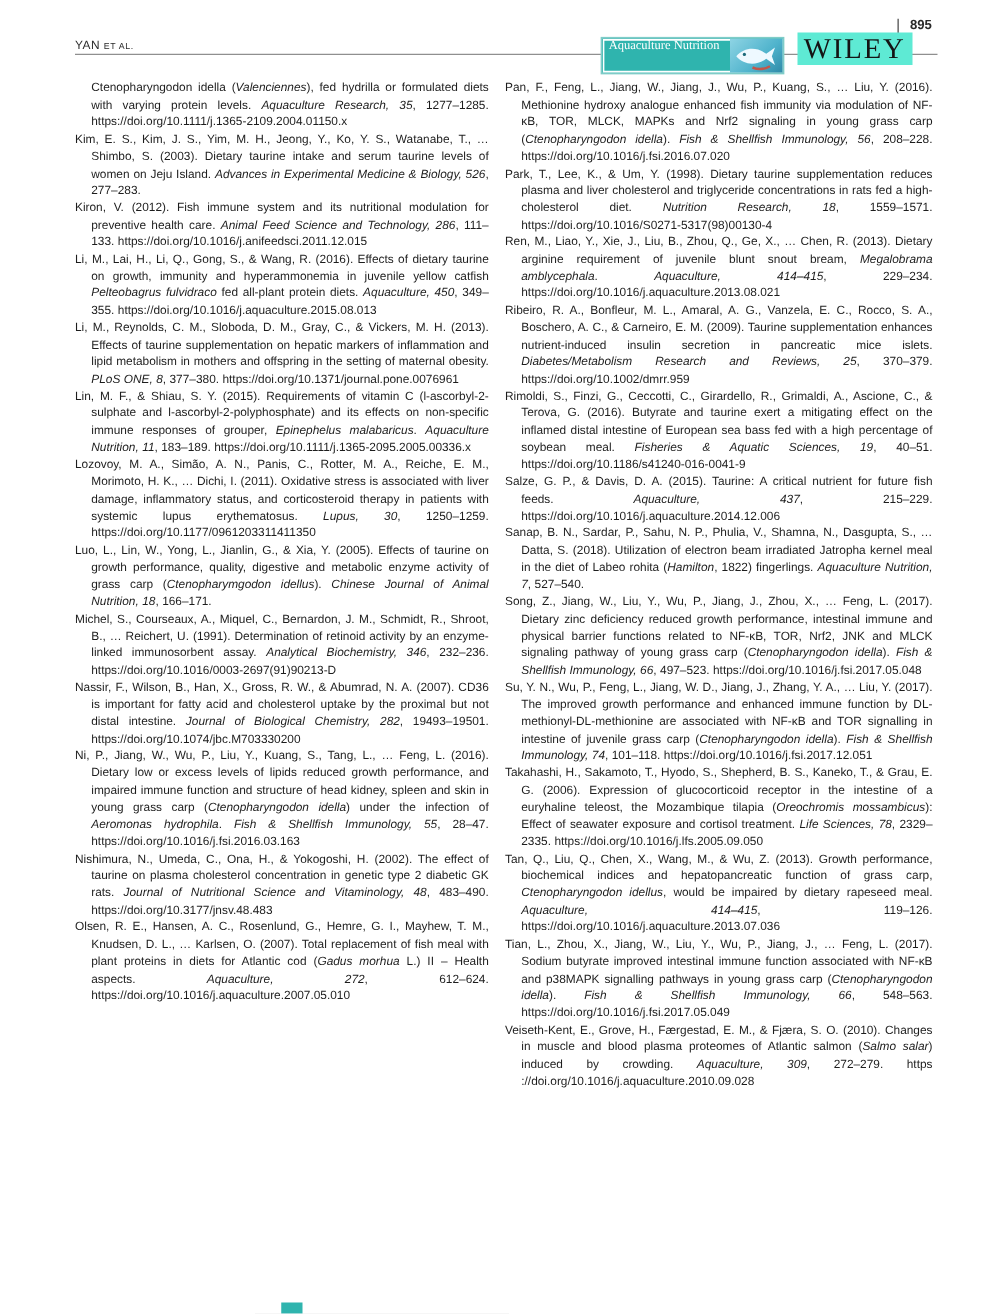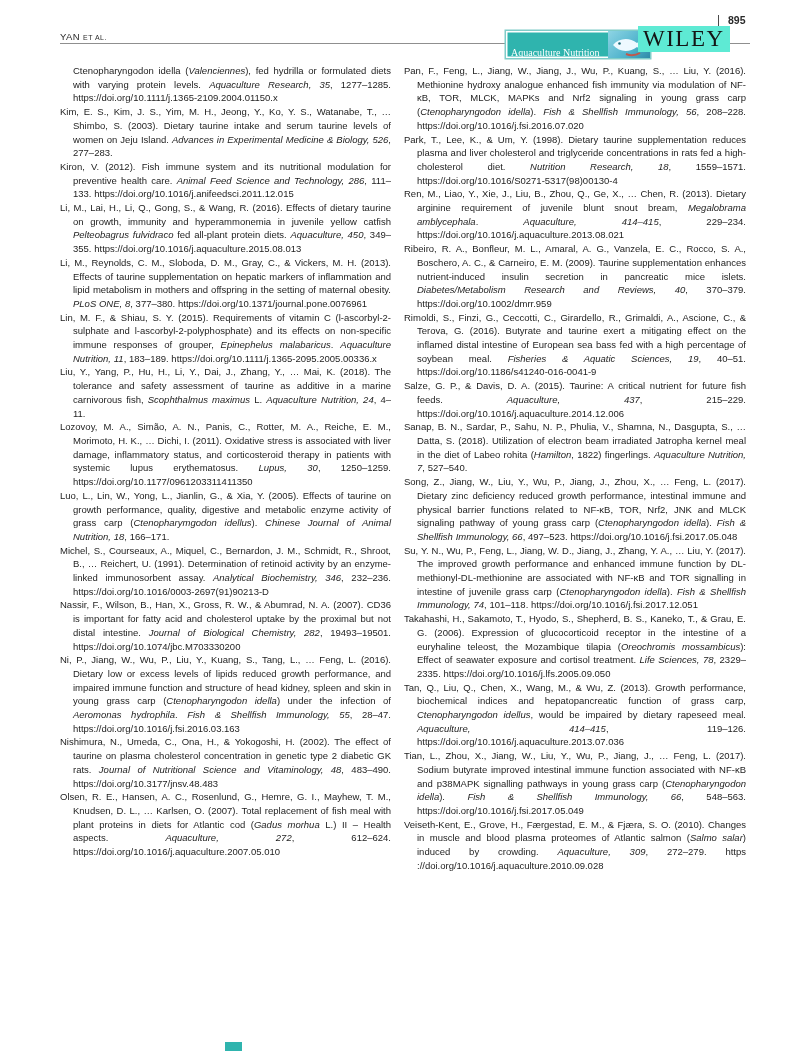--- a/index.html
+++ b/index.html
@@ -4,22 +4,22 @@
 <style>
   html,body{margin:0;padding:0;background:#e9e9e9;}
   .page{position:relative;width:800px;height:1051px;background:#ffffff;
         font-family:"Liberation Sans",sans-serif;color:#1d1d1d;overflow:hidden;margin:0 auto;}
 
   
   .header{position:absolute;left:60px;top:22px;width:690px;height:40px;}
   .running-head{position:absolute;left:0;top:9px;font-size:9.5px;letter-spacing:.4px;color:#2a2a2a;white-space:nowrap;}
   .running-head .etal{font-size:7px;letter-spacing:.5px;}
   .head-rule{position:absolute;left:0;right:0;top:21px;height:1px;background:#8f8f8f;}
-  .badge{position:absolute;left:446px;top:9px;width:144px;height:27px;background:#2fb4ae;
-         box-shadow:inset 0 0 0 1.5px #ffffff,0 0 0 1.5px #7fccc8;display:flex;align-items:flex-end;z-index:2;}
+  .badge{position:absolute;left:422px;top:9px;width:144px;height:27px;background:#2fb4ae;
+         box-shadow:inset 0 0 0 1.5px #ffffff,0 0 0 1.5px #7fccc8;display:flex;align-items:flex-start;z-index:2;}
   .badge-text{font-family:"Liberation Serif",serif;color:#ffffff;font-size:10px;padding-left:5px;white-space:nowrap;flex:0 0 auto;}
   .badge-art{margin-left:auto;width:42px;height:100%;background:linear-gradient(135deg,#8ed4e4 0%,#4fb3cc 60%,#2f8aa8 100%);position:relative;overflow:hidden;}
   .badge-art svg{position:absolute;inset:0;width:100%;height:100%;}
   .wiley{position:absolute;left:578px;top:4px;background:#5eead4;padding:0 5px;z-index:2;
          font-family:"Liberation Serif",serif;font-size:23px;letter-spacing:1.5px;color:#141414;}
   .head-vline{position:absolute;left:658px;top:-7px;width:1px;height:29px;background:#4a4a4a;}
   .page-number{position:absolute;left:668px;top:-8px;font-size:10.5px;font-weight:bold;color:#2a2a2a;}
 
   
   .columns{position:absolute;left:60px;top:64px;display:flex;gap:13px;}
@@ -62,34 +62,33 @@
   </div>
 
   <div class="columns">
     <div class="col col-left" id="refs-left">
         <p class="ref cont">Ctenopharyngodon idella (<i>Valenciennes</i>), fed hydrilla or formulated diets with varying protein levels. <i>Aquaculture Research, 35</i>, 1277–1285. https://doi.org/10.1111/j.1365-2109.2004.01150.x</p>
         <p class="ref">Kim, E. S., Kim, J. S., Yim, M. H., Jeong, Y., Ko, Y. S., Watanabe, T., … Shimbo, S. (2003). Dietary taurine intake and serum taurine levels of women on Jeju Island. <i>Advances in Experimental Medicine &amp; Biology, 526</i>, 277–283.</p>
         <p class="ref">Kiron, V. (2012). Fish immune system and its nutritional modulation for preventive health care. <i>Animal Feed Science and Technology, 286</i>, 111–133. https://doi.org/10.1016/j.anifeedsci.2011.12.015</p>
         <p class="ref">Li, M., Lai, H., Li, Q., Gong, S., &amp; Wang, R. (2016). Effects of dietary taurine on growth, immunity and hyperammonemia in juvenile yellow catfish <i>Pelteobagrus fulvidraco</i> fed all-plant protein diets. <i>Aquaculture, 450</i>, 349–355. https://doi.org/10.1016/j.aquaculture.2015.08.013</p>
         <p class="ref">Li, M., Reynolds, C. M., Sloboda, D. M., Gray, C., &amp; Vickers, M. H. (2013). Effects of taurine supplementation on hepatic markers of inflammation and lipid metabolism in mothers and offspring in the setting of maternal obesity. <i>PLoS ONE, 8</i>, 377–380. https://doi.org/10.1371/journal.pone.0076961</p>
         <p class="ref">Lin, M. F., &amp; Shiau, S. Y. (2015). Requirements of vitamin C (l-ascorbyl-2-sulphate and l-ascorbyl-2-polyphosphate) and its effects on non-specific immune responses of grouper, <i>Epinephelus malabaricus</i>. <i>Aquaculture Nutrition, 11</i>, 183–189. https://doi.org/10.1111/j.1365-2095.2005.00336.x</p>
-        <p class="ref">Liu, Y., Yang, P., Hu, H., Li, Y., Dai, J., Zhang, Y., … Mai, K. (2018). The tolerance and safety assessment of taurine as additive in a marine carnivorous fish, <i>Scophthalmus maximus</i> L. <i>Aquaculture Nutrition, 24</i>, 4–11.</p>
         <p class="ref">Lozovoy, M. A., Simão, A. N., Panis, C., Rotter, M. A., Reiche, E. M., Morimoto, H. K., … Dichi, I. (2011). Oxidative stress is associated with liver damage, inflammatory status, and corticosteroid therapy in patients with systemic lupus erythematosus. <i>Lupus, 30</i>, 1250–1259. https://doi.org/10.1177/0961203311411350</p>
         <p class="ref">Luo, L., Lin, W., Yong, L., Jianlin, G., &amp; Xia, Y. (2005). Effects of taurine on growth performance, quality, digestive and metabolic enzyme activity of grass carp (<i>Ctenopharymgodon idellus</i>). <i>Chinese Journal of Animal Nutrition, 18</i>, 166–171.</p>
         <p class="ref">Michel, S., Courseaux, A., Miquel, C., Bernardon, J. M., Schmidt, R., Shroot, B., … Reichert, U. (1991). Determination of retinoid activity by an enzyme-linked immunosorbent assay. <i>Analytical Biochemistry, 346</i>, 232–236. https://doi.org/10.1016/0003-2697(91)90213-D</p>
         <p class="ref">Nassir, F., Wilson, B., Han, X., Gross, R. W., &amp; Abumrad, N. A. (2007). CD36 is important for fatty acid and cholesterol uptake by the proximal but not distal intestine. <i>Journal of Biological Chemistry, 282</i>, 19493–19501. https://doi.org/10.1074/jbc.M703330200</p>
         <p class="ref">Ni, P., Jiang, W., Wu, P., Liu, Y., Kuang, S., Tang, L., … Feng, L. (2016). Dietary low or excess levels of lipids reduced growth performance, and impaired immune function and structure of head kidney, spleen and skin in young grass carp (<i>Ctenopharyngodon idella</i>) under the infection of <i>Aeromonas hydrophila</i>. <i>Fish &amp; Shellfish Immunology, 55</i>, 28–47. https://doi.org/10.1016/j.fsi.2016.03.163</p>
         <p class="ref">Nishimura, N., Umeda, C., Ona, H., &amp; Yokogoshi, H. (2002). The effect of taurine on plasma cholesterol concentration in genetic type 2 diabetic GK rats. <i>Journal of Nutritional Science and Vitaminology, 48</i>, 483–490. https://doi.org/10.3177/jnsv.48.483</p>
         <p class="ref">Olsen, R. E., Hansen, A. C., Rosenlund, G., Hemre, G. I., Mayhew, T. M., Knudsen, D. L., … Karlsen, O. (2007). Total replacement of fish meal with plant proteins in diets for Atlantic cod (<i>Gadus morhua</i> L.) II – Health aspects. <i>Aquaculture, 272</i>, 612–624. https://doi.org/10.1016/j.aquaculture.2007.05.010</p>
       </div>
     <div class="col col-right" id="refs-right">
         <p class="ref">Pan, F., Feng, L., Jiang, W., Jiang, J., Wu, P., Kuang, S., … Liu, Y. (2016). Methionine hydroxy analogue enhanced fish immunity via modulation of NF-κB, TOR, MLCK, MAPKs and Nrf2 signaling in young grass carp (<i>Ctenopharyngodon idella</i>). <i>Fish &amp; Shellfish Immunology, 56</i>, 208–228. https://doi.org/10.1016/j.fsi.2016.07.020</p>
         <p class="ref">Park, T., Lee, K., &amp; Um, Y. (1998). Dietary taurine supplementation reduces plasma and liver cholesterol and triglyceride concentrations in rats fed a high-cholesterol diet. <i>Nutrition Research, 18</i>, 1559–1571. https://doi.org/10.1016/S0271-5317(98)00130-4</p>
         <p class="ref">Ren, M., Liao, Y., Xie, J., Liu, B., Zhou, Q., Ge, X., … Chen, R. (2013). Dietary arginine requirement of juvenile blunt snout bream, <i>Megalobrama amblycephala</i>. <i>Aquaculture, 414–415</i>, 229–234. https://doi.org/10.1016/j.aquaculture.2013.08.021</p>
-        <p class="ref">Ribeiro, R. A., Bonfleur, M. L., Amaral, A. G., Vanzela, E. C., Rocco, S. A., Boschero, A. C., &amp; Carneiro, E. M. (2009). Taurine supplementation enhances nutrient-induced insulin secretion in pancreatic mice islets. <i>Diabetes/Metabolism Research and Reviews, 40</i>, 370–379. https://doi.org/10.1002/dmrr.959</p>
+        <p class="ref">Ribeiro, R. A., Bonfleur, M. L., Amaral, A. G., Vanzela, E. C., Rocco, S. A., Boschero, A. C., &amp; Carneiro, E. M. (2009). Taurine supplementation enhances nutrient-induced insulin secretion in pancreatic mice islets. <i>Diabetes/Metabolism Research and Reviews, 25</i>, 370–379. https://doi.org/10.1002/dmrr.959</p>
         <p class="ref">Rimoldi, S., Finzi, G., Ceccotti, C., Girardello, R., Grimaldi, A., Ascione, C., &amp; Terova, G. (2016). Butyrate and taurine exert a mitigating effect on the inflamed distal intestine of European sea bass fed with a high percentage of soybean meal. <i>Fisheries &amp; Aquatic Sciences, 19</i>, 40–51. https://doi.org/10.1186/s41240-016-0041-9</p>
         <p class="ref">Salze, G. P., &amp; Davis, D. A. (2015). Taurine: A critical nutrient for future fish feeds. <i>Aquaculture, 437</i>, 215–229. https://doi.org/10.1016/j.aquaculture.2014.12.006</p>
         <p class="ref">Sanap, B. N., Sardar, P., Sahu, N. P., Phulia, V., Shamna, N., Dasgupta, S., … Datta, S. (2018). Utilization of electron beam irradiated Jatropha kernel meal in the diet of Labeo rohita (<i>Hamilton</i>, 1822) fingerlings. <i>Aquaculture Nutrition, 7</i>, 527–540.</p>
         <p class="ref">Song, Z., Jiang, W., Liu, Y., Wu, P., Jiang, J., Zhou, X., … Feng, L. (2017). Dietary zinc deficiency reduced growth performance, intestinal immune and physical barrier functions related to NF-κB, TOR, Nrf2, JNK and MLCK signaling pathway of young grass carp (<i>Ctenopharyngodon idella</i>). <i>Fish &amp; Shellfish Immunology, 66</i>, 497–523. https://doi.org/10.1016/j.fsi.2017.05.048</p>
         <p class="ref">Su, Y. N., Wu, P., Feng, L., Jiang, W. D., Jiang, J., Zhang, Y. A., … Liu, Y. (2017). The improved growth performance and enhanced immune function by DL-methionyl-DL-methionine are associated with NF-κB and TOR signalling in intestine of juvenile grass carp (<i>Ctenopharyngodon idella</i>). <i>Fish &amp; Shellfish Immunology, 74</i>, 101–118. https://doi.org/10.1016/j.fsi.2017.12.051</p>
         <p class="ref">Takahashi, H., Sakamoto, T., Hyodo, S., Shepherd, B. S., Kaneko, T., &amp; Grau, E. G. (2006). Expression of glucocorticoid receptor in the intestine of a euryhaline teleost, the Mozambique tilapia (<i>Oreochromis mossambicus</i>): Effect of seawater exposure and cortisol treatment. <i>Life Sciences, 78</i>, 2329–2335. https://doi.org/10.1016/j.lfs.2005.09.050</p>
         <p class="ref">Tan, Q., Liu, Q., Chen, X., Wang, M., &amp; Wu, Z. (2013). Growth performance, biochemical indices and hepatopancreatic function of grass carp, <i>Ctenopharyngodon idellus</i>, would be impaired by dietary rapeseed meal. <i>Aquaculture, 414–415</i>, 119–126. https://doi.org/10.1016/j.aquaculture.2013.07.036</p>
         <p class="ref">Tian, L., Zhou, X., Jiang, W., Liu, Y., Wu, P., Jiang, J., … Feng, L. (2017). Sodium butyrate improved intestinal immune function associated with NF-κB and p38MAPK signalling pathways in young grass carp (<i>Ctenopharyngodon idella</i>). <i>Fish &amp; Shellfish Immunology, 66</i>, 548–563. https://doi.org/10.1016/j.fsi.2017.05.049</p>
         <p class="ref">Veiseth-Kent, E., Grove, H., Færgestad, E. M., &amp; Fjæra, S. O. (2010). Changes in muscle and blood plasma proteomes of Atlantic salmon (<i>Salmo salar</i>) induced by crowding. <i>Aquaculture, 309</i>, 272–279. https ://doi.org/10.1016/j.aquaculture.2010.09.028</p>
       </div>

